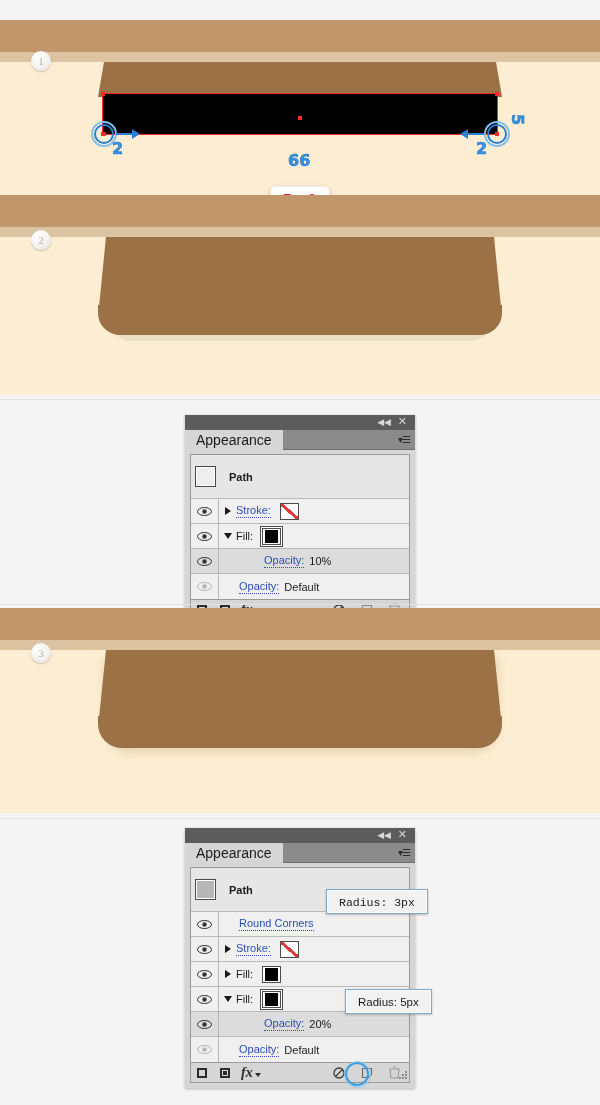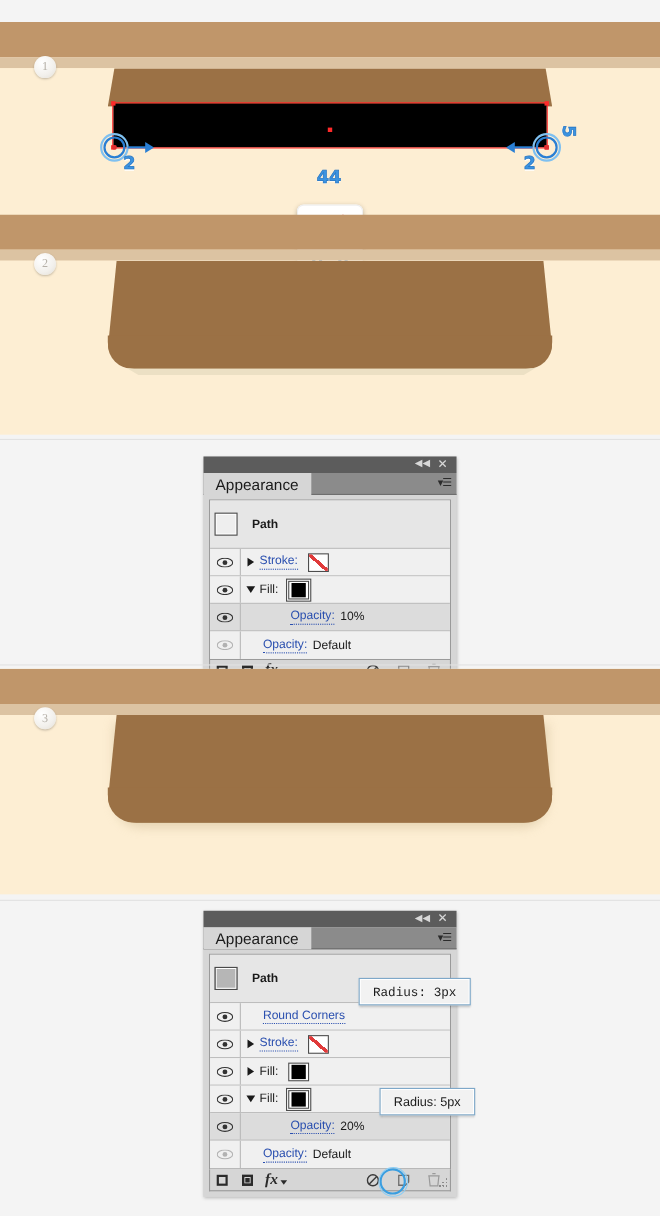--- a/index.html
+++ b/index.html
@@ -332,21 +332,21 @@
     <div class="arrow right" style="left:116px; top:113px;"></div>
     <div class="blue-num" style="left:112px; top:119px;">2</div>
 
     <div class="handle" style="left:487px; top:104px;"></div>
     <div class="handle-ring" style="left:484px; top:101px;"></div>
     <div class="arrow left" style="left:462px; top:113px;"></div>
     <div class="blue-num" style="left:476px; top:119px;">2</div>
 
     <div class="blue-num rot" style="left:512px; top:90px;">5</div>
 
-    <div class="blue-num" style="left:288px; top:131px;">44</div>
+    <div class="blue-num" style="left:288px; top:131px;">66</div>
 
     <div class="step-badge" style="left:31px; top:31px;">1</div>
   </div>
 
   <div class="rgb-card">
     <div class="rgb-line rgb-r">R: 0</div>
     <div class="rgb-line rgb-g">G: 0</div>
     <div class="rgb-line rgb-b">B: 0</div>
   </div>
 

